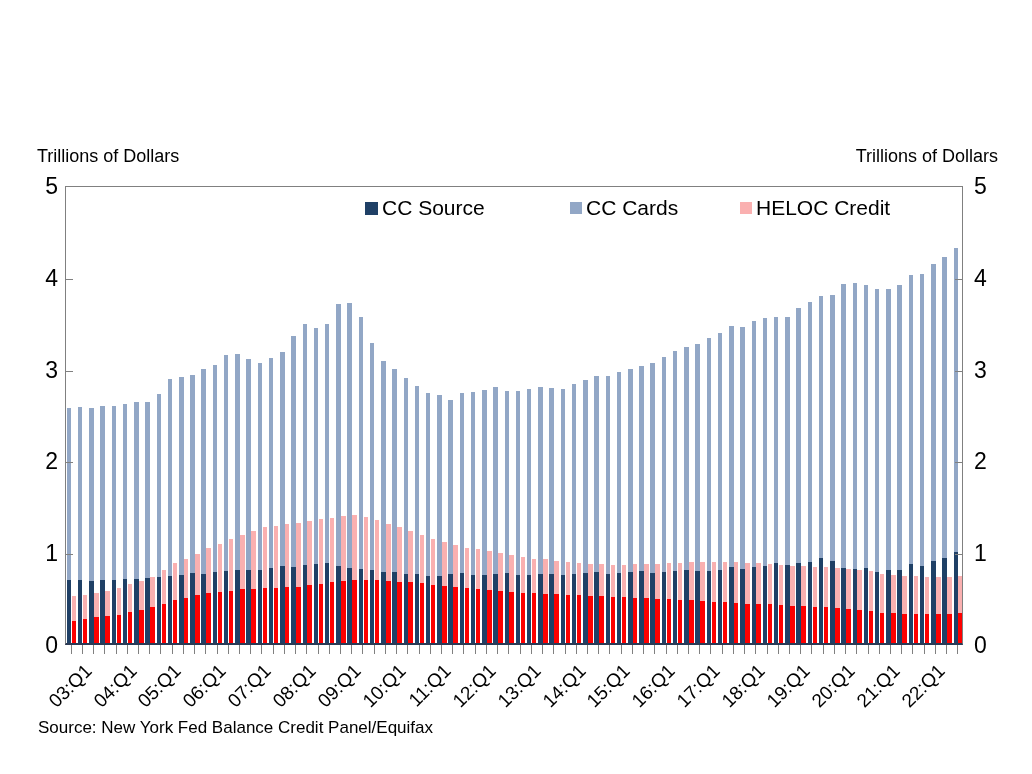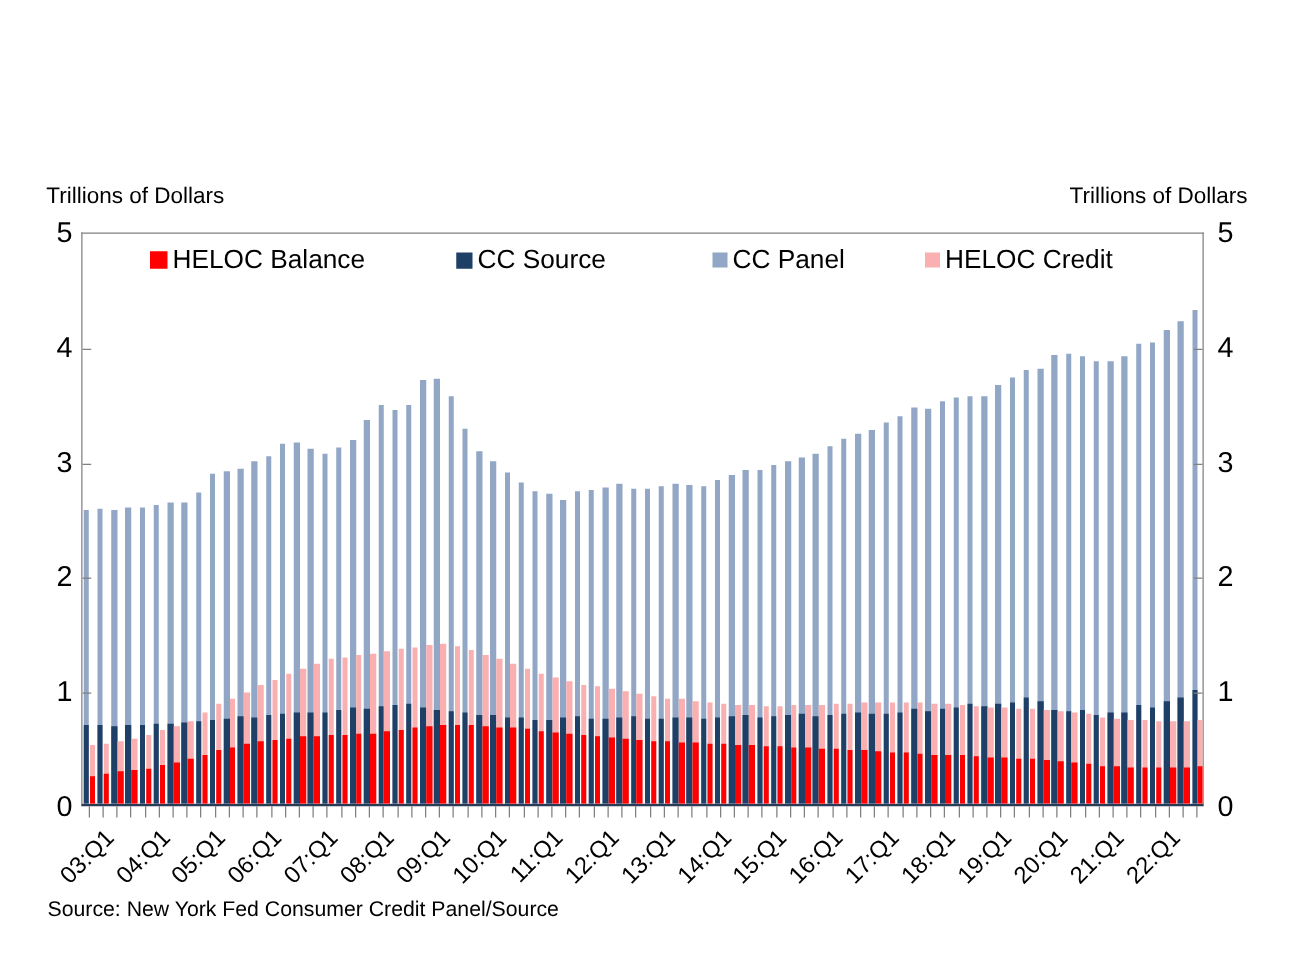--- a/index.html
+++ b/index.html
@@ -597,39 +597,35 @@
       <div class="ytick r" style="top: 183.6px;"></div>
       <div class="ytick" style="top: 91.8px;"></div>
       <div class="ytick r" style="top: 91.8px;"></div>
     </div>
 
   <div id="yaxis-left"></div>
   <div id="yaxis-right"></div>
   <div id="xaxis"></div>
 
   <div id="legend">
-      <div class="lg" style="left: 0px;">
-        <span class="sw" style="width: 14px; height: 14px; background: rgb(254, 0, 0);"></span>
-        <span class="lgtx">HELOC Balance</span>
-      </div>
       <div class="lg" style="left: 245px;">
         <span class="sw" style="width: 13px; height: 13px; background: rgb(31, 64, 102);"></span>
         <span class="lgtx">CC Source</span>
       </div>
       <div class="lg" style="left: 450px;">
         <span class="sw" style="width: 12px; height: 12px; background: rgb(146, 167, 198);"></span>
-        <span class="lgtx">CC Panel</span>
+        <span class="lgtx">CC Cards</span>
       </div>
       <div class="lg" style="left: 620px;">
         <span class="sw" style="width: 12px; height: 12px; background: rgb(250, 176, 176);"></span>
         <span class="lgtx">HELOC Credit</span>
       </div>
     </div>
 
-  <div class="source">Source: New York Fed Consumer Credit Panel/Source</div>
+  <div class="source">Source: New York Fed Balance Credit Panel/Equifax</div>
 
 <div class="ylab left" style="top: 645px;">0</div>
     <div class="ylab right" style="top: 645px;">0</div>
     <div class="ylab left" style="top: 553.2px;">1</div>
     <div class="ylab right" style="top: 553.2px;">1</div>
     <div class="ylab left" style="top: 461.4px;">2</div>
     <div class="ylab right" style="top: 461.4px;">2</div>
     <div class="ylab left" style="top: 369.6px;">3</div>
     <div class="ylab right" style="top: 369.6px;">3</div>
     <div class="ylab left" style="top: 277.8px;">4</div>

